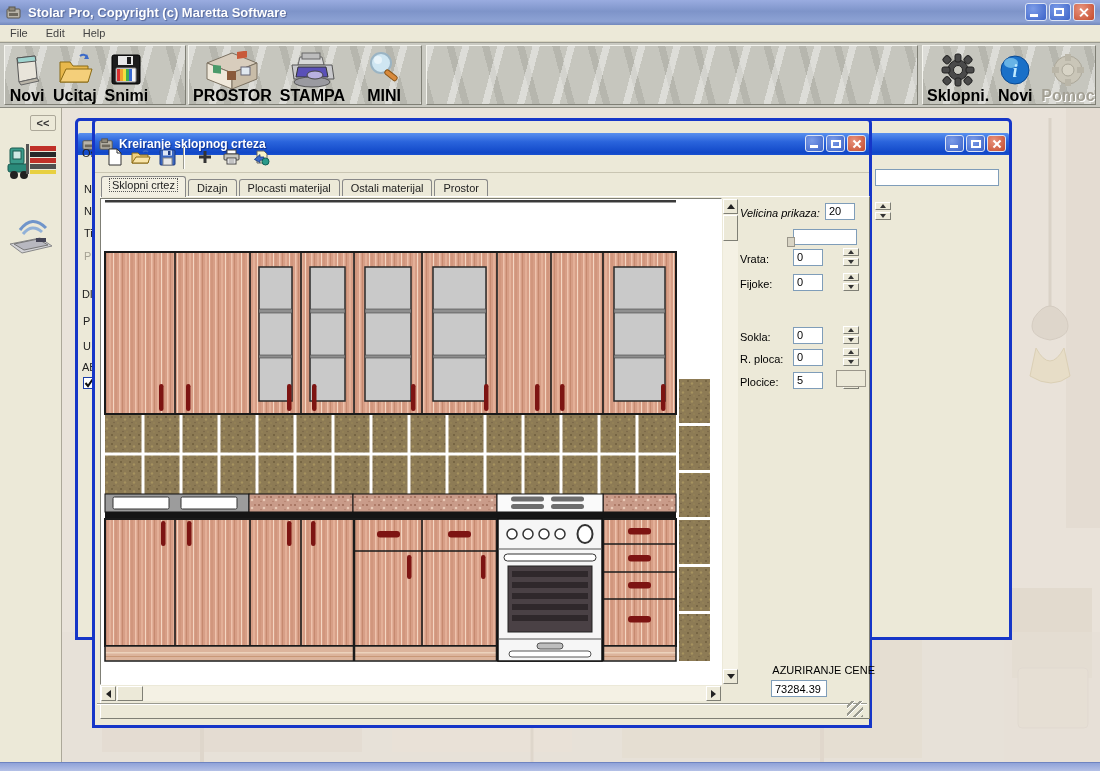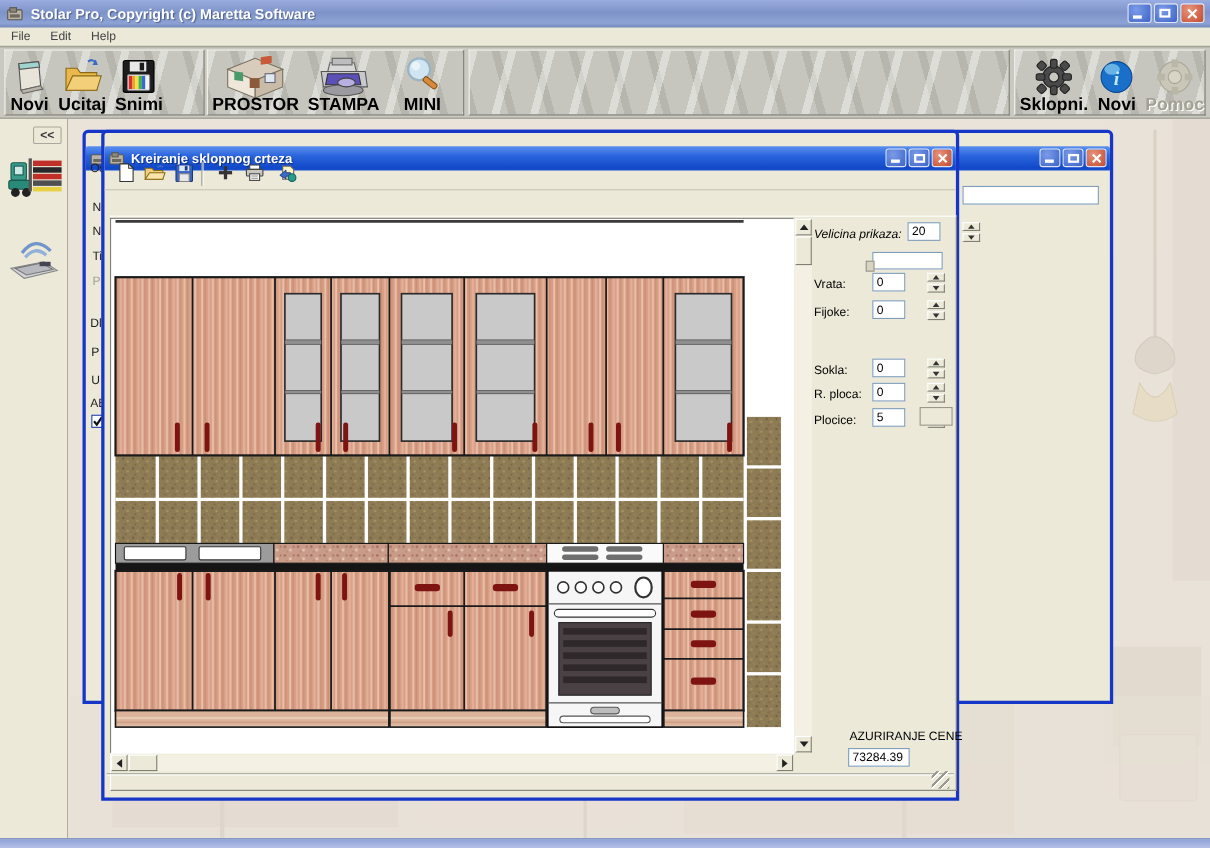--- a/index.html
+++ b/index.html
@@ -61,21 +61,21 @@
     display:flex; align-items:center; padding:0 4px; }
   .xp-titlebar .t { color:#fff; font-weight:bold; font-size:12px; margin-left:5px; text-shadow:1px 1px 1px rgba(0,20,90,.6); }
   .xp-titlebar .winbtns { top:2px; right:3px; }
   .xp-titlebar .win-btn { width:19px; height:17px; }
   .xp-titlebar .glyph-close:before, .xp-titlebar .glyph-close:after { left:8px; top:3px; height:10px; }
 
   .xp-field { background:#fff; border:1px solid #7f9db9; font-family:"Liberation Sans",sans-serif; font-size:11px; padding:1px 3px; }
   input.xp-field { outline:none; }
 
   
-  .spin { position:absolute; display:flex; align-items:flex-start; gap:20px; }
+  .spin { position:absolute; display:flex; align-items:center; gap:20px; }
   .spin input { width:30px; height:17px; }
   .spin-btns { display:flex; flex-direction:column; gap:2px; }
   .spin-btn { width:16px; height:8px; background:#ece9d8; border:1px solid; border-color:#fff #7f7f75 #7f7f75 #fff; display:flex; align-items:center; justify-content:center; }
   .tri-up { width:0; height:0; border-left:3px solid transparent; border-right:3px solid transparent; border-bottom:4px solid #333; }
   .tri-down { width:0; height:0; border-left:3px solid transparent; border-right:3px solid transparent; border-top:4px solid #333; }
 
   
   .mini-btn { position:absolute; top:0; width:24px; height:24px; display:flex; align-items:center; justify-content:center; }
   .vsep { position:absolute; top:2px; width:2px; height:22px; border-left:1px solid #9a9a90; border-right:1px solid #fff; }
 
@@ -409,20 +409,27 @@
           </div>
           <div class="mini-btn" style="left:154px;">
             <svg width="18" height="17" viewBox="0 0 18 17">
               <path d="M5 2 L12 2 L15 5 L15 14 L5 14 Z" fill="#f8f4c8" stroke="#666"></path>
               <path d="M1 10 L8 4 L8 7 L13 7 L13 11 L8 11 L8 14 Z" fill="#3c6ac8" stroke="#1c3a80" transform="scale(0.8) translate(2,3)"></path>
               <circle cx="13.5" cy="12.5" r="3.5" fill="#2a9a8a" stroke="#116055"></circle>
             </svg>
           </div>
         </div>
 
+        <div id="tabrow">
+          <div class="tab active"><span class="focus">Sklopni crtez</span></div>
+          <div class="tab">Dizajn</div>
+          <div class="tab">Plocasti materijal</div>
+          <div class="tab">Ostali materijal</div>
+          <div class="tab">Prostor</div>
+        </div>
         <div id="tabpage-border"></div>
 
         <div class="abs" style="left:5px; top:77px; width:622px; height:487px; background:#fff; border:1px solid #7f7f75; border-right-color:#fff; border-bottom-color:#fff;">
           <svg width="620" height="485" viewBox="0 0 620 485">
             <defs>
               <pattern id="wood" width="16" height="40" patternUnits="userSpaceOnUse">
                 <rect width="16" height="40" fill="#d79e86"></rect>
                 <rect x="2" width="1.5" height="40" fill="#eec2ac"></rect>
                 <rect x="5" width="1" height="40" fill="#c68a70"></rect>
                 <rect x="8" width="2" height="40" fill="#e3af97"></rect>

